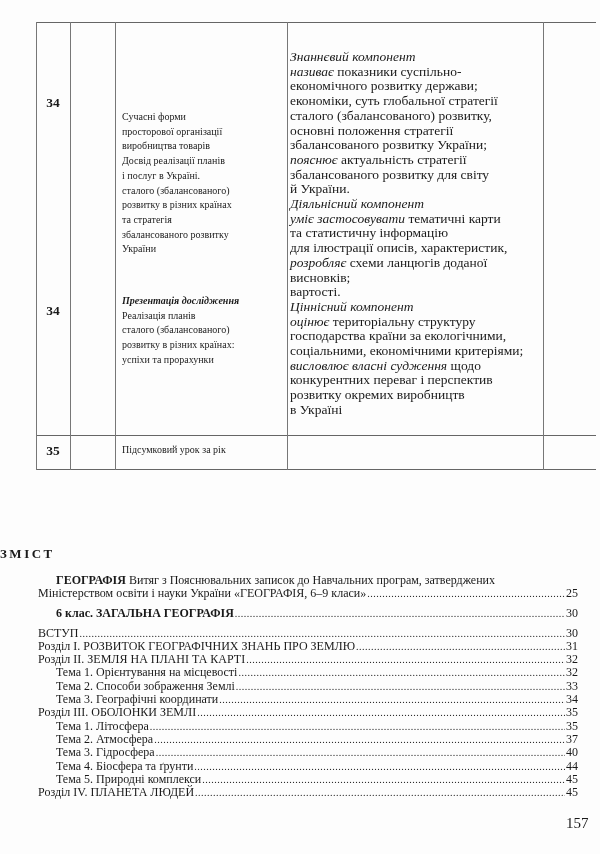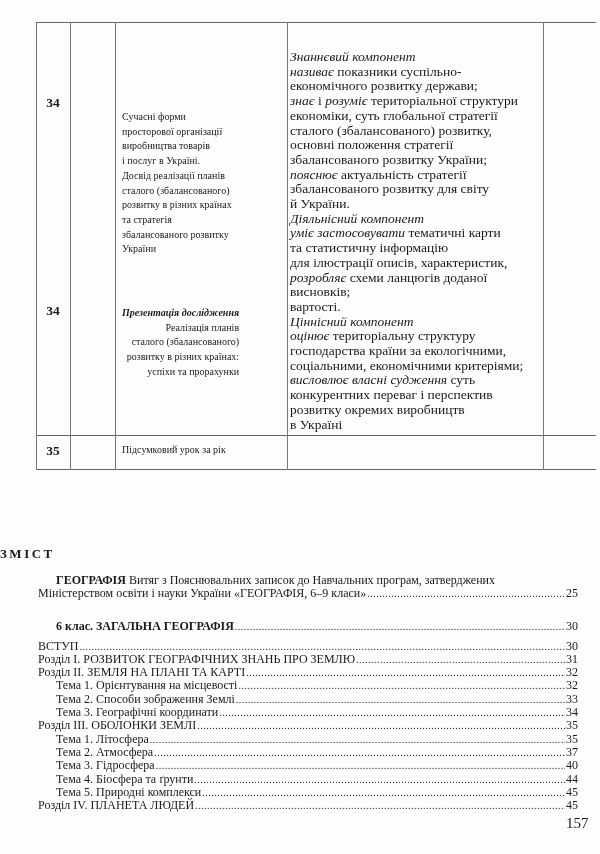--- a/index.html
+++ b/index.html
@@ -37,87 +37,86 @@
   <div class="vline" style="left:34px; top:0; height:448px;"></div>
   <div class="vline" style="left:79px; top:0; height:448px;"></div>
   <div class="vline" style="left:251px; top:0; height:448px;"></div>
   <div class="vline" style="left:507px; top:0; height:448px;"></div>
 
   <div class="num" style="left:0; top:73px;">34</div>
   <div class="topic" style="left:86px; top:88px;">
     <div>Сучасні форми</div>
     <div>просторової організації</div>
     <div>виробництва товарів</div>
+    <div>Досвід реалізації планів</div>
     <div>і послуг в Україні.</div>
-    <div>Досвід реалізації планів</div>
     <div>сталого (збалансованого)</div>
     <div>розвитку в різних країнах</div>
     <div>та стратегія</div>
     <div>збалансованого розвитку</div>
     <div>України</div>
   </div>
 
   <div class="num" style="left:0; top:281px;">34</div>
-  <div class="topic" style="left:86px; top:284px;text-align:right;">
+  <div class="topic" style="left:86px; top:272px;">
     <div style="font-weight:bold; font-style:italic;">Презентація дослідження</div>
     <div>Реалізація планів</div>
     <div>сталого (збалансованого)</div>
     <div>розвитку в різних країнах:</div>
     <div>успіхи та прорахунки</div>
   </div>
 
   <div class="num" style="left:0; top:421px;">35</div>
   <div class="topic" style="left:86px; top:421px;">
     <div>Підсумковий урок за рік</div>
   </div>
 
   <div class="outcomes" style="left:254px; top:28px;">
     <div class="h">Знаннєвий компонент</div>
     <div><i>називає</i><span> показники суспільно-</span></div>
     <div>економічного розвитку держави;</div>
-    <div><i>знає</i><span> і </span><i>розуміє</i><span> територіальної структури</span></div>
     <div>економіки, суть глобальної стратегії</div>
     <div>сталого (збалансованого) розвитку,</div>
     <div>основні положення стратегії</div>
     <div>збалансованого розвитку України;</div>
     <div><i>пояснює</i><span> актуальність стратегії</span></div>
     <div>збалансованого розвитку для світу</div>
     <div>й України.</div>
 
     <div class="h">Діяльнісний компонент</div>
     <div><i>уміє застосовувати</i><span> тематичні карти</span></div>
     <div>та статистичну інформацію</div>
     <div>для ілюстрації описів, характеристик,</div>
     <div><i>розробляє</i><span> схеми ланцюгів доданої</span></div>
     <div>висновків;</div>
     <div>вартості.</div>
 
     <div class="h">Ціннісний компонент</div>
     <div><i>оцінює</i><span> територіальну структуру</span></div>
     <div>господарства країни за екологічними,</div>
     <div>соціальними, економічними критеріями;</div>
-    <div><i>висловлює власні судження</i><span> суть</span></div>
+    <div><i>висловлює власні судження</i><span> щодо</span></div>
     <div>конкурентних переваг і перспектив</div>
     <div>розвитку окремих виробництв</div>
     <div>в Україні</div>
   </div>
 </div>
 
 <div class="toc-title">ЗМІСТ</div>
 
 <div class="toc" style="top:574px;">
   <div style="padding-left:18px; height:13px; line-height:13px; white-space:nowrap;">
     <span class="bold">ГЕОГРАФІЯ</span><span> Витяг з Пояснювальних записок до Навчальних програм, затверджених</span>
   </div>
   <div class="toc-row">
     <span class="lbl">Міністерством освіти і науки України «ГЕОГРАФІЯ, 6–9 класи»</span>
       <span class="dots"></span>
       <span class="pg">25</span>
   </div>
-  <div class="toc-row ind1 bold" style="margin-top:20px;">
+  <div class="toc-row ind1 bold" style="margin-top:7px;">
     <span class="lbl">6 клас. ЗАГАЛЬНА ГЕОГРАФІЯ</span>
       <span class="dots" style="font-weight:normal;"></span>
       <span class="pg" style="font-weight:normal;">30</span>
   </div>
   <div style="height:6px;"></div>
   <div class="toc-row">
       <span class="lbl">ВСТУП</span>
       <span class="dots"></span>
       <span class="pg">30</span>
     </div>

